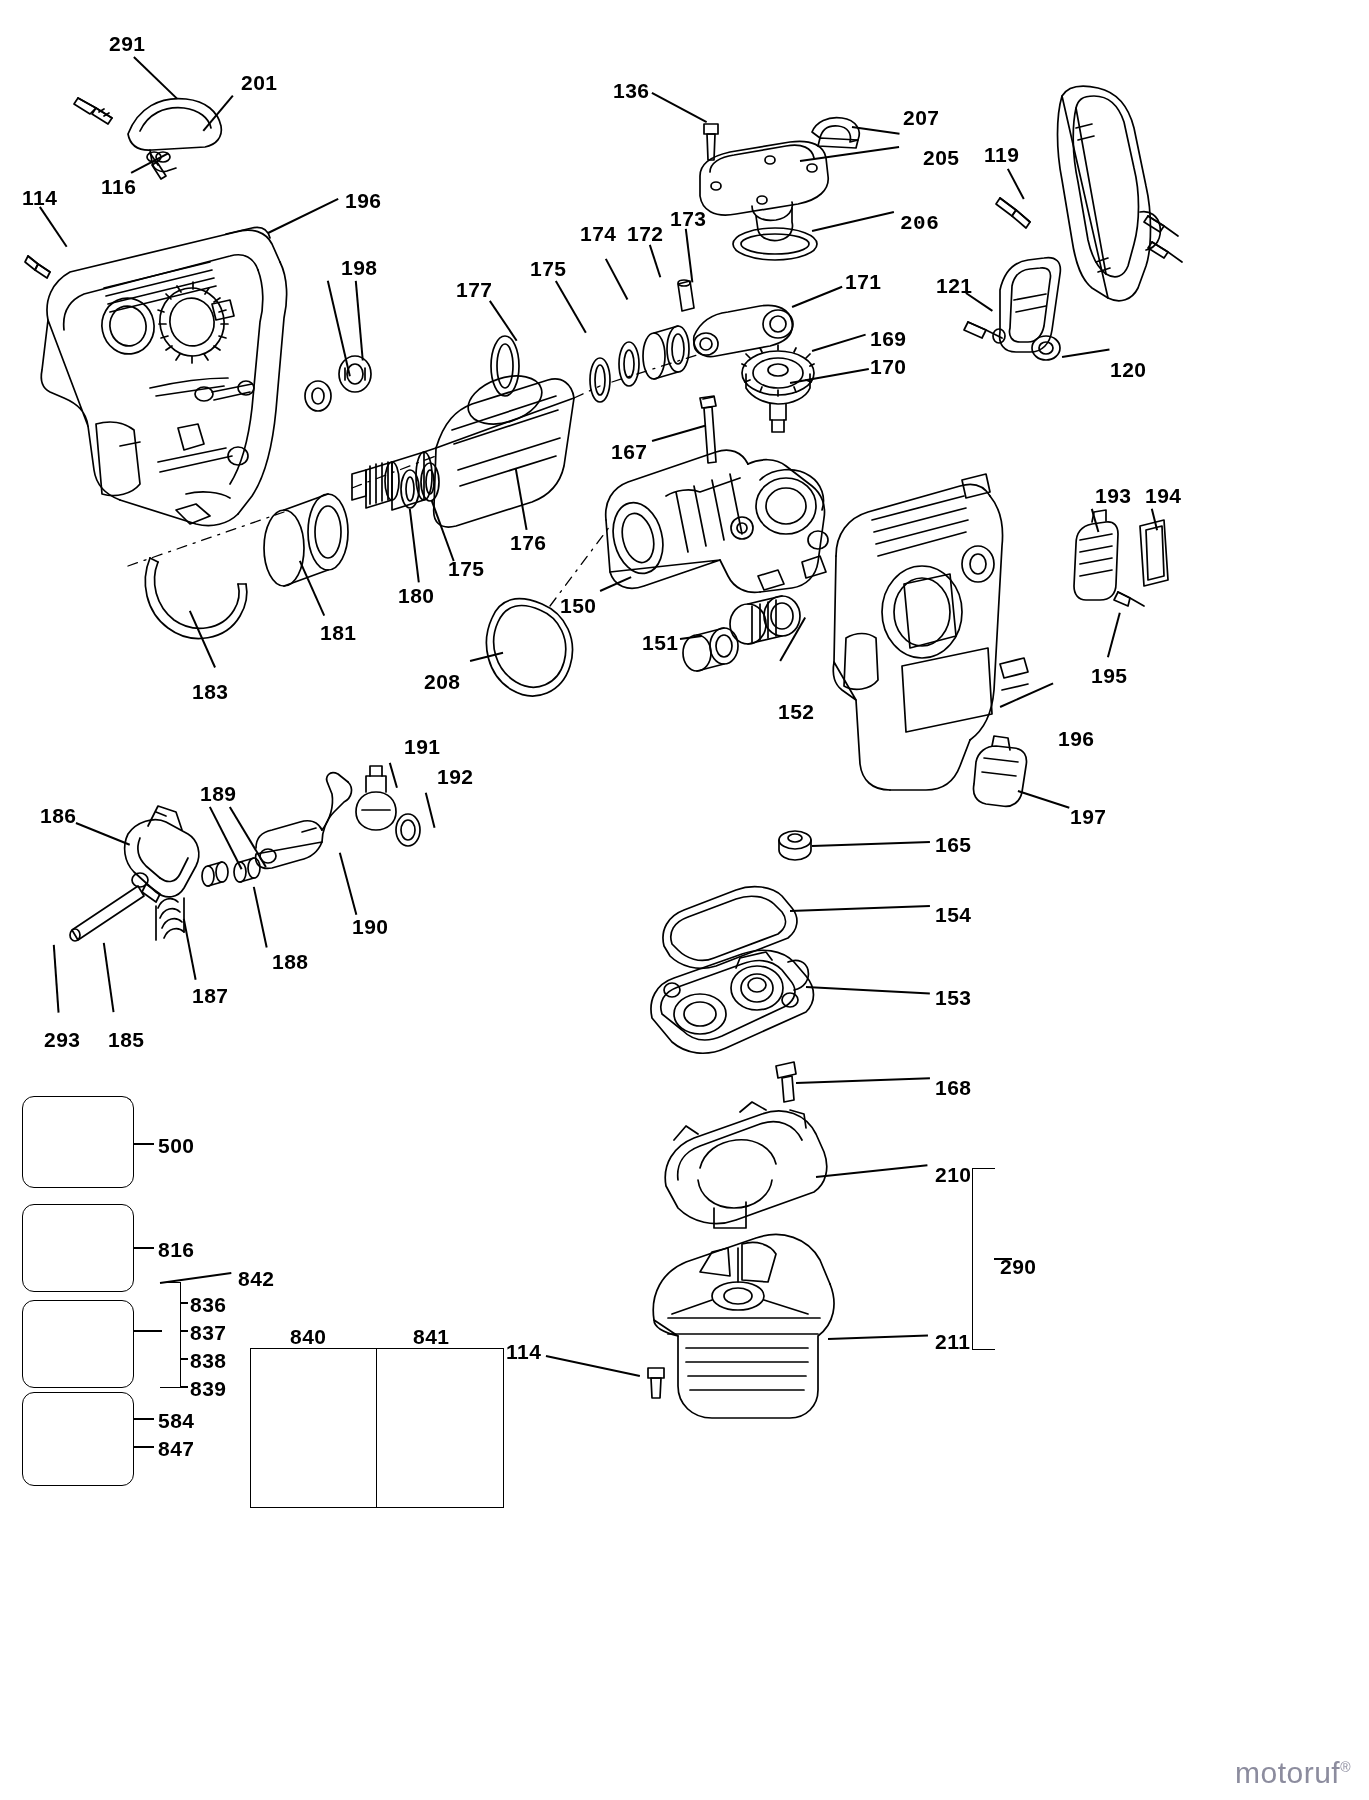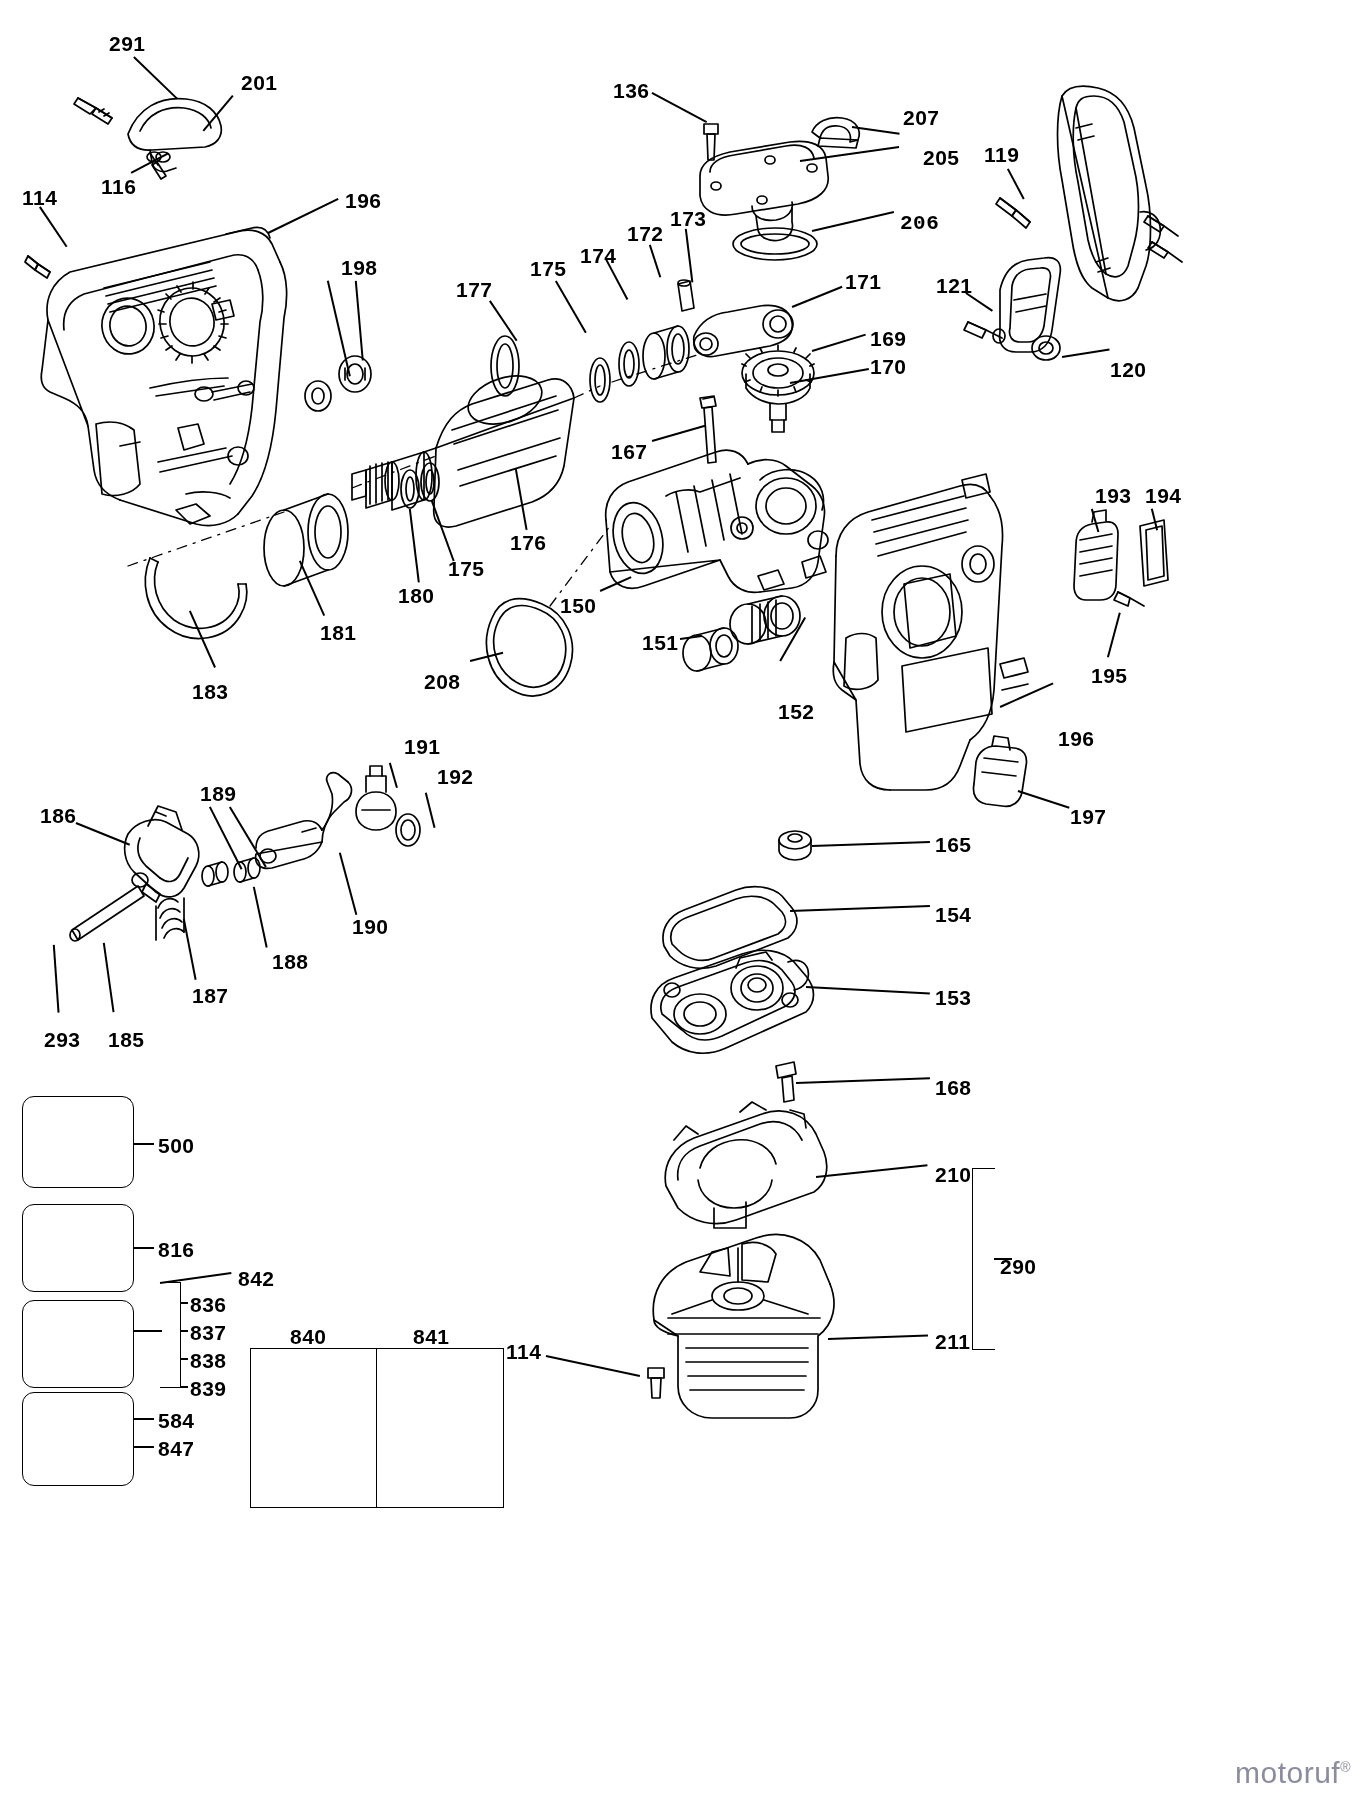--- a/index.html
+++ b/index.html
@@ -625,21 +625,21 @@
   <div class="partbox2" style="left:376px; top:1348px; width:126px; height:158px;"></div>
 
   <div class="label" style="left:109px; top:32px;">291</div>
   <div class="label" style="left:233px; top:71px;margin-left:8px;">201</div>
   <div class="label" style="left:101px; top:175px;">116</div>
   <div class="label" style="left:22px; top:186px;">114</div>
   <div class="label" style="left:345px; top:189px;">196</div>
   <div class="label" style="left:341px; top:256px;">198</div>
   <div class="label" style="left:456px; top:278px;">177</div>
   <div class="label" style="left:530px; top:257px;">175</div>
-  <div class="label" style="left:580px; top:244px;text-align:center;">174</div>
+  <div class="label" style="left:580px; top:222px;text-align:center;">174</div>
   <div class="label" style="left:627px; top:222px;">172</div>
   <div class="label" style="left:670px; top:207px;">173</div>
   <div class="label" style="left:613px; top:79px;">136</div>
   <div class="label" style="left:903px; top:106px;">207</div>
   <div class="label" style="left:903px; top:146px;margin-left:20px;">205</div>
   <div class="label" style="left:900px; top:212px;font-family:Liberation Mono, monospace;">206</div>
   <div class="label" style="left:845px; top:270px;">171</div>
   <div class="label" style="left:870px; top:327px;">169</div>
   <div class="label" style="left:870px; top:355px;">170</div>
   <div class="label" style="left:611px; top:440px;">167</div>

